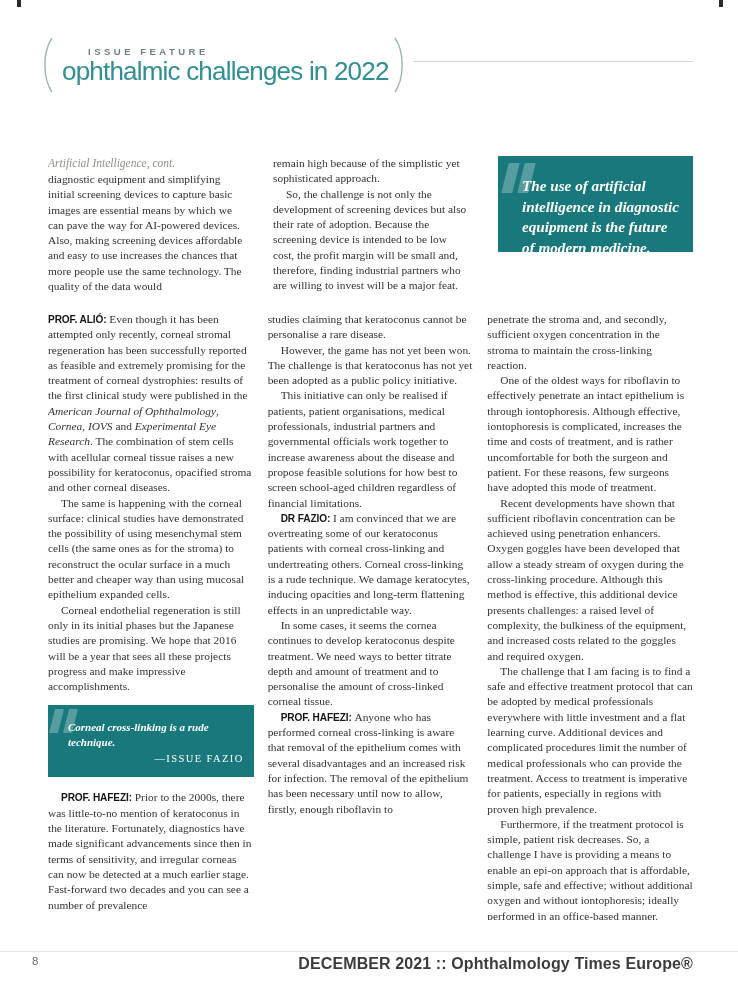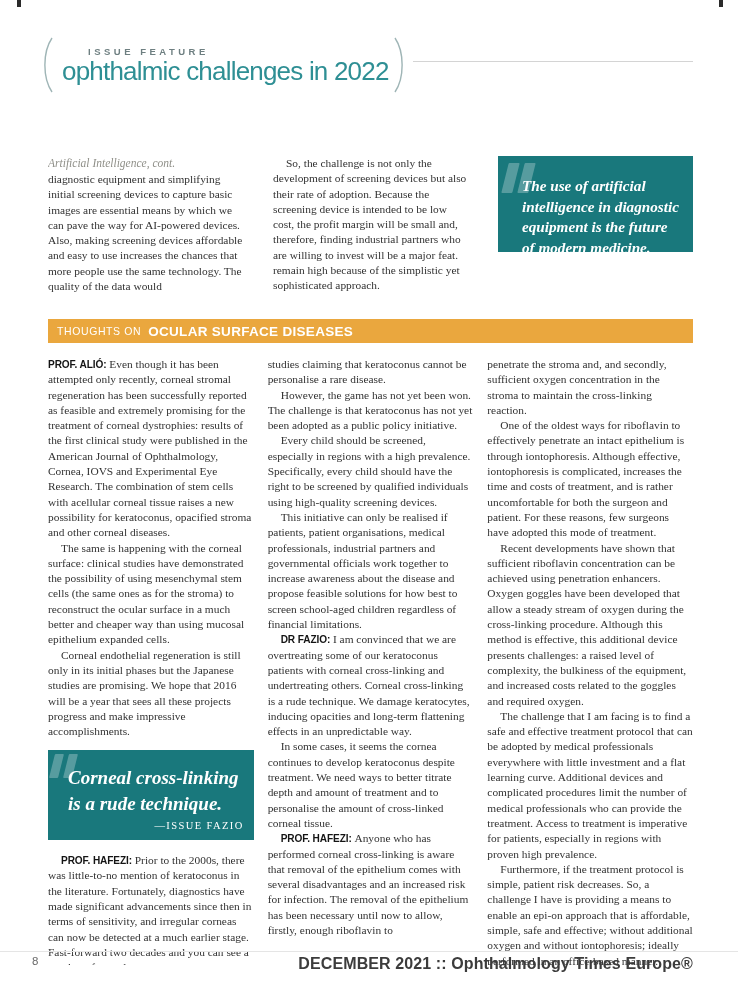--- a/index.html
+++ b/index.html
@@ -33,21 +33,21 @@
   .ai-cols  { margin-top:62px; height:142px; overflow:visible;gap:30px; }
   .body-cols{ margin-top:14px; height:608px; overflow:hidden; }
   .col { overflow:hidden; }
 
   p.body-p { margin:0; font-size:11.4px; line-height:15.3px; }
   p.ind { text-indent:13px; }
   .lead {
     font-family:"Liberation Sans", sans-serif; font-weight:bold; font-size:10.1px;
     letter-spacing:-0.1px; color:#141414;
   }
-  .it { }
+  .it { font-style:italic; }
   .cont-label { font-style:italic; color:#8f8f88; font-size:11.5px; line-height:15px; margin:0 0 1px 0; }
 
   
   .quote-box {
     position:relative; background:#19787c; color:#fff; box-sizing:border-box;
   }
   .quote-glyph { position:absolute; display:flex; gap:5px; }
   .quote-glyph i {
     display:block; width:11px; height:30px; background:rgba(255,255,255,0.27);
     transform:skewX(-14deg); border-radius:1px;
@@ -58,21 +58,21 @@
     position:relative; margin:0; font-weight:bold; font-style:italic;
     font-size:15.2px; line-height:1.36; font-family:"Liberation Serif", serif;
   }
   .quote-attr {
     position:relative; text-align:right; font-size:10.5px; letter-spacing:1.4px;
     margin-top:6px; font-family:"Liberation Serif", serif;
   }
   .mini-quote { margin:11px 0 13px 0; padding:15px 10px 9px 20px; min-height:72px; }
   .mini-quote .quote-glyph { top:4px; left:4px; }
   .mini-quote .quote-glyph i { width:9px; height:24px; }
-  .mini-quote .quote-text { font-size:19px; }
+  .mini-quote .quote-text { font-size:11px; }
   .mini-quote .quote-attr { margin-top:3px; }
 
   
   .banner {
     margin:21px 45px 0 48px; height:24px; background:#eaa73e; color:#fff;
     display:flex; align-items:center; padding-left:9px; box-sizing:border-box;
     font-family:"Liberation Sans", sans-serif;
   }
   .banner-prefix { font-size:10.5px; letter-spacing:0.6px; margin-right:7px; }
   .banner-title  { font-size:13.5px; font-weight:bold; letter-spacing:0.3px; }
@@ -106,60 +106,55 @@
     </svg>
     <div class="head-rule"></div>
   </div>
 
   <div class="cols ai-cols">
     <div class="col">
       <div class="cont-label">Artificial Intelligence, cont.</div>
       <p class="body-p"><span>diagnostic equipment and simplifying initial screening devices to capture basic images are essential means by which we can pave the way for AI-powered devices. Also, making screening devices affordable and easy to use increases the chances that more people use the same technology. The quality of the data would</span></p>
     </div>
     <div class="col">
+      <p class="body-p"><span>remain high because of the simplistic yet sophisticated approach.</span></p>
       <p class="body-p ind"><span>So, the challenge is not only the development of screening devices but also their rate of adoption. Because the screening device is intended to be low cost, the profit margin will be small and, therefore, finding industrial partners who are willing to invest will be a major feat.</span></p>
-      <p class="body-p"><span>remain high because of the simplistic yet sophisticated approach.</span></p>
     </div>
     <div class="col" style="overflow:visible;">
       <aside class="quote-box ai-quote">
         <span class="quote-glyph">
             <i></i>
             <i></i>
           </span>
         <p class="quote-text">The use of artificial intelligence in diagnostic equipment is the future of modern medicine.</p>
         <div class="quote-attr">—FARHAD HAFEZI</div>
       </aside>
     </div>
   </div>
 
-  <div class="banner">
-    <span class="banner-prefix">THOUGHTS ON</span>
-    <span class="banner-title">OCULAR SURFACE DISEASES</span>
-  </div>
 
   <div class="cols body-cols">
     <div class="col">
       <p class="body-p"><span class="lead">PROF. ALIÓ: </span><span>Even though it has been attempted only recently, corneal stromal regeneration has been successfully reported as feasible and extremely promising for the treatment of corneal dystrophies: results of the first clinical study were published in the </span><span class="it">American Journal of Ophthalmology</span><span>, </span><span class="it">Cornea</span><span>, </span><span class="it">IOVS</span><span> and </span><span class="it">Experimental Eye Research</span><span>. The combination of stem cells with acellular corneal tissue raises a new possibility for keratoconus, opacified stroma and other corneal diseases.</span></p>
       <p class="body-p ind"><span>The same is happening with the corneal surface: clinical studies have demonstrated the possibility of using mesenchymal stem cells (the same ones as for the stroma) to reconstruct the ocular surface in a much better and cheaper way than using mucosal epithelium expanded cells.</span></p>
       <p class="body-p ind"><span>Corneal endothelial regeneration is still only in its initial phases but the Japanese studies are promising. We hope that 2016 will be a year that sees all these projects progress and make impressive accomplishments.</span></p>
       <aside class="quote-box mini-quote">
         <span class="quote-glyph">
             <i></i>
             <i></i>
           </span>
         <p class="quote-text">Corneal cross-linking is a rude technique.</p>
         <div class="quote-attr">—ISSUE FAZIO</div>
       </aside>
       <p class="body-p ind"><span class="lead">PROF. HAFEZI: </span><span>Prior to the 2000s, there was little-to-no mention of keratoconus in the literature. Fortunately, diagnostics have made significant advancements since then in terms of sensitivity, and irregular corneas can now be detected at a much earlier stage. Fast-forward two decades and you can see a number of prevalence</span></p>
     </div>
 
     <div class="col">
       <p class="body-p"><span>studies claiming that keratoconus cannot be personalise a rare disease.</span></p>
       <p class="body-p ind"><span>However, the game has not yet been won. The challenge is that keratoconus has not yet been adopted as a public policy initiative.</span></p>
-      <p class="body-p ind"><span>Every child should be screened, especially in regions with a high prevalence. Specifically, every child should have the right to be screened by qualified individuals using high-quality screening devices.</span></p>
       <p class="body-p ind"><span>This initiative can only be realised if patients, patient organisations, medical professionals, industrial partners and governmental officials work together to increase awareness about the disease and propose feasible solutions for how best to screen school-aged children regardless of financial limitations.</span></p>
       <p class="body-p ind"><span class="lead">DR FAZIO: </span><span>I am convinced that we are overtreating some of our keratoconus patients with corneal cross-linking and undertreating others. Corneal cross-linking is a rude technique. We damage keratocytes, inducing opacities and long-term flattening effects in an unpredictable way.</span></p>
       <p class="body-p ind"><span>In some cases, it seems the cornea continues to develop keratoconus despite treatment. We need ways to better titrate depth and amount of treatment and to personalise the amount of cross-linked corneal tissue.</span></p>
       <p class="body-p ind"><span class="lead">PROF. HAFEZI: </span><span>Anyone who has performed corneal cross-linking is aware that removal of the epithelium comes with several disadvantages and an increased risk for infection. The removal of the epithelium has been necessary until now to allow, firstly, enough riboflavin to</span></p>
     </div>
 
     <div class="col">
       <p class="body-p"><span>penetrate the stroma and, and secondly, sufficient oxygen concentration in the stroma to maintain the cross-linking reaction.</span></p>
       <p class="body-p ind"><span>One of the oldest ways for riboflavin to effectively penetrate an intact epithelium is through iontophoresis. Although effective, iontophoresis is complicated, increases the time and costs of treatment, and is rather uncomfortable for both the surgeon and patient. For these reasons, few surgeons have adopted this mode of treatment.</span></p>
       <p class="body-p ind"><span>Recent developments have shown that sufficient riboflavin concentration can be achieved using penetration enhancers. Oxygen goggles have been developed that allow a steady stream of oxygen during the cross-linking procedure. Although this method is effective, this additional device presents challenges: a raised level of complexity, the bulkiness of the equipment, and increased costs related to the goggles and required oxygen.</span></p>

